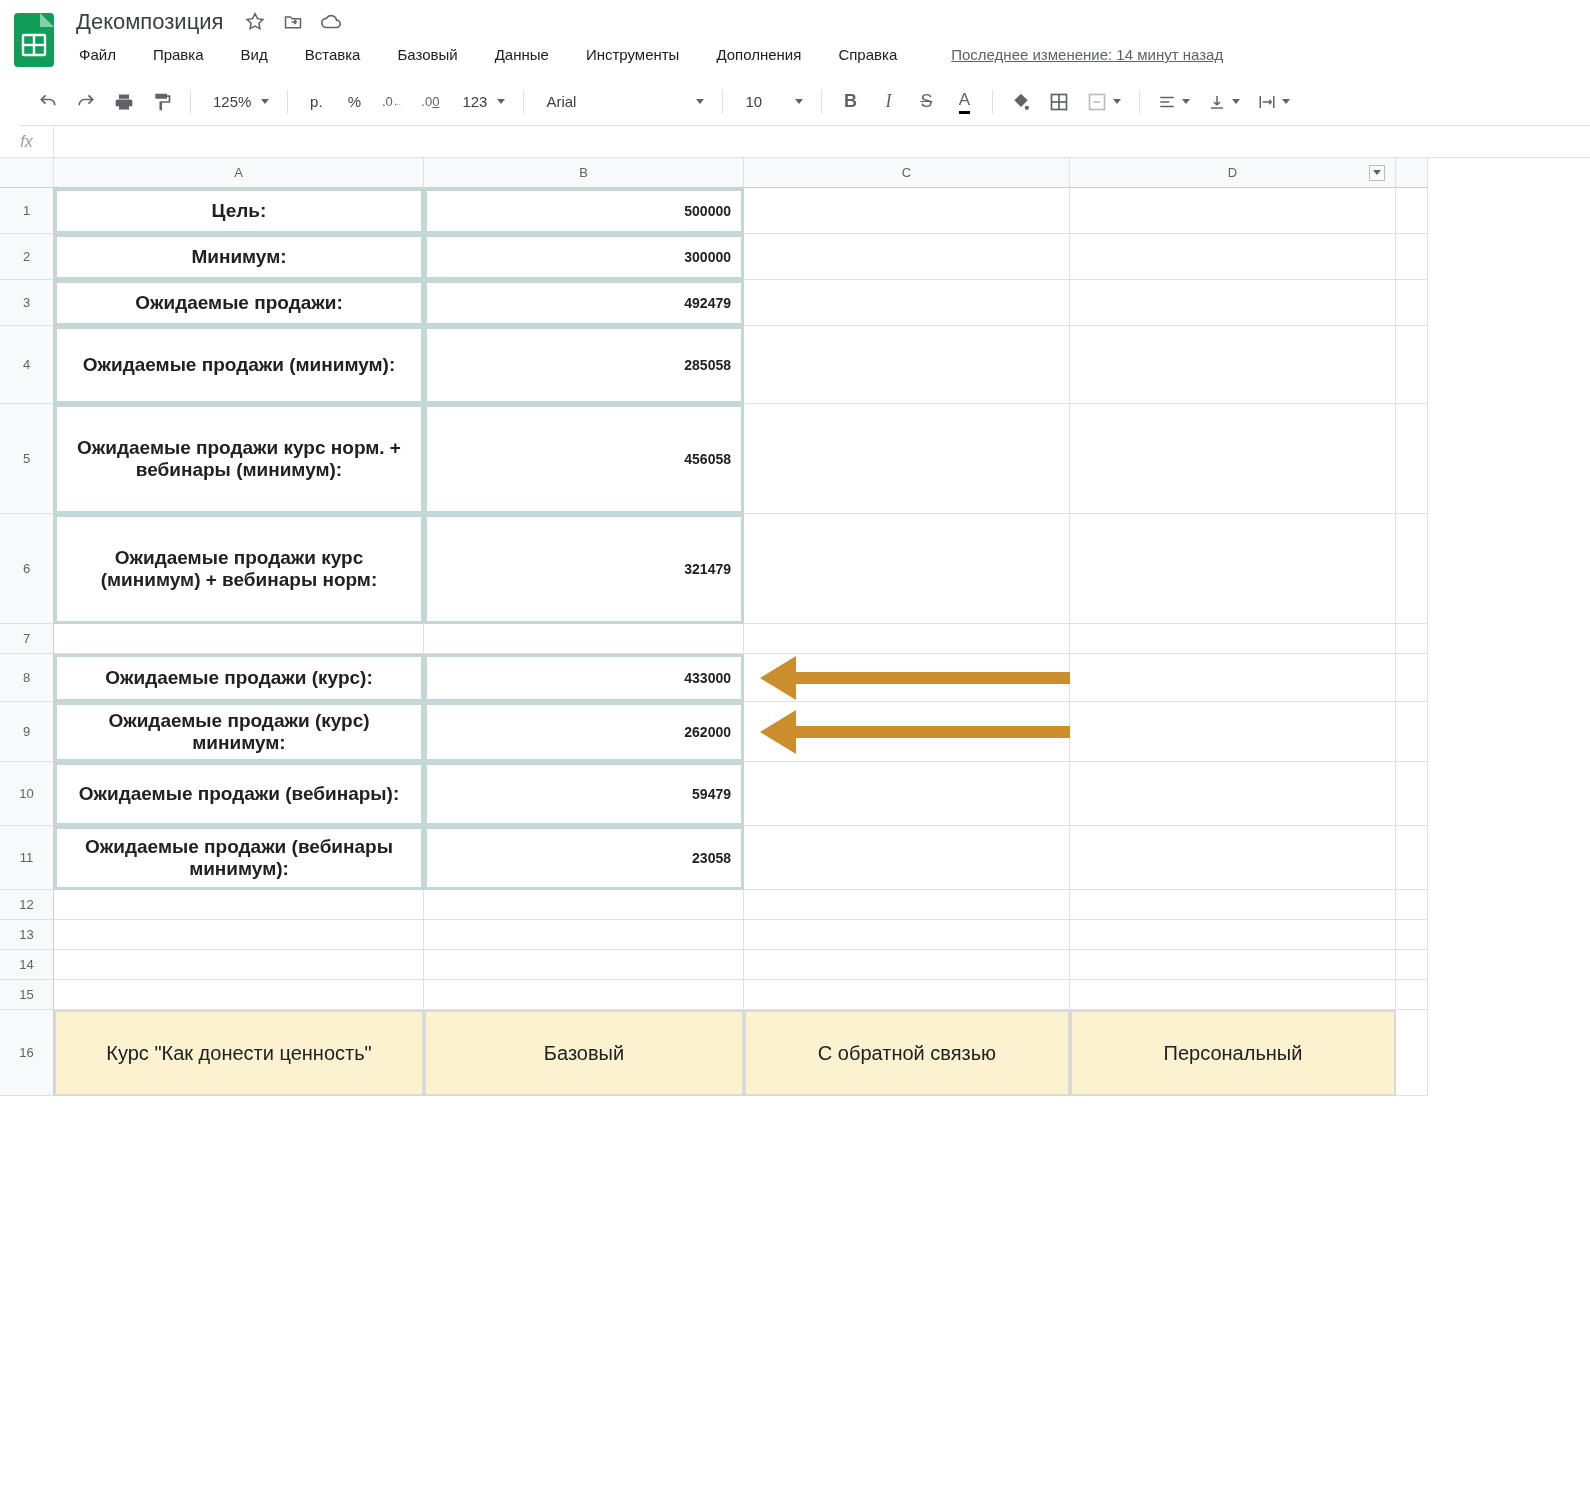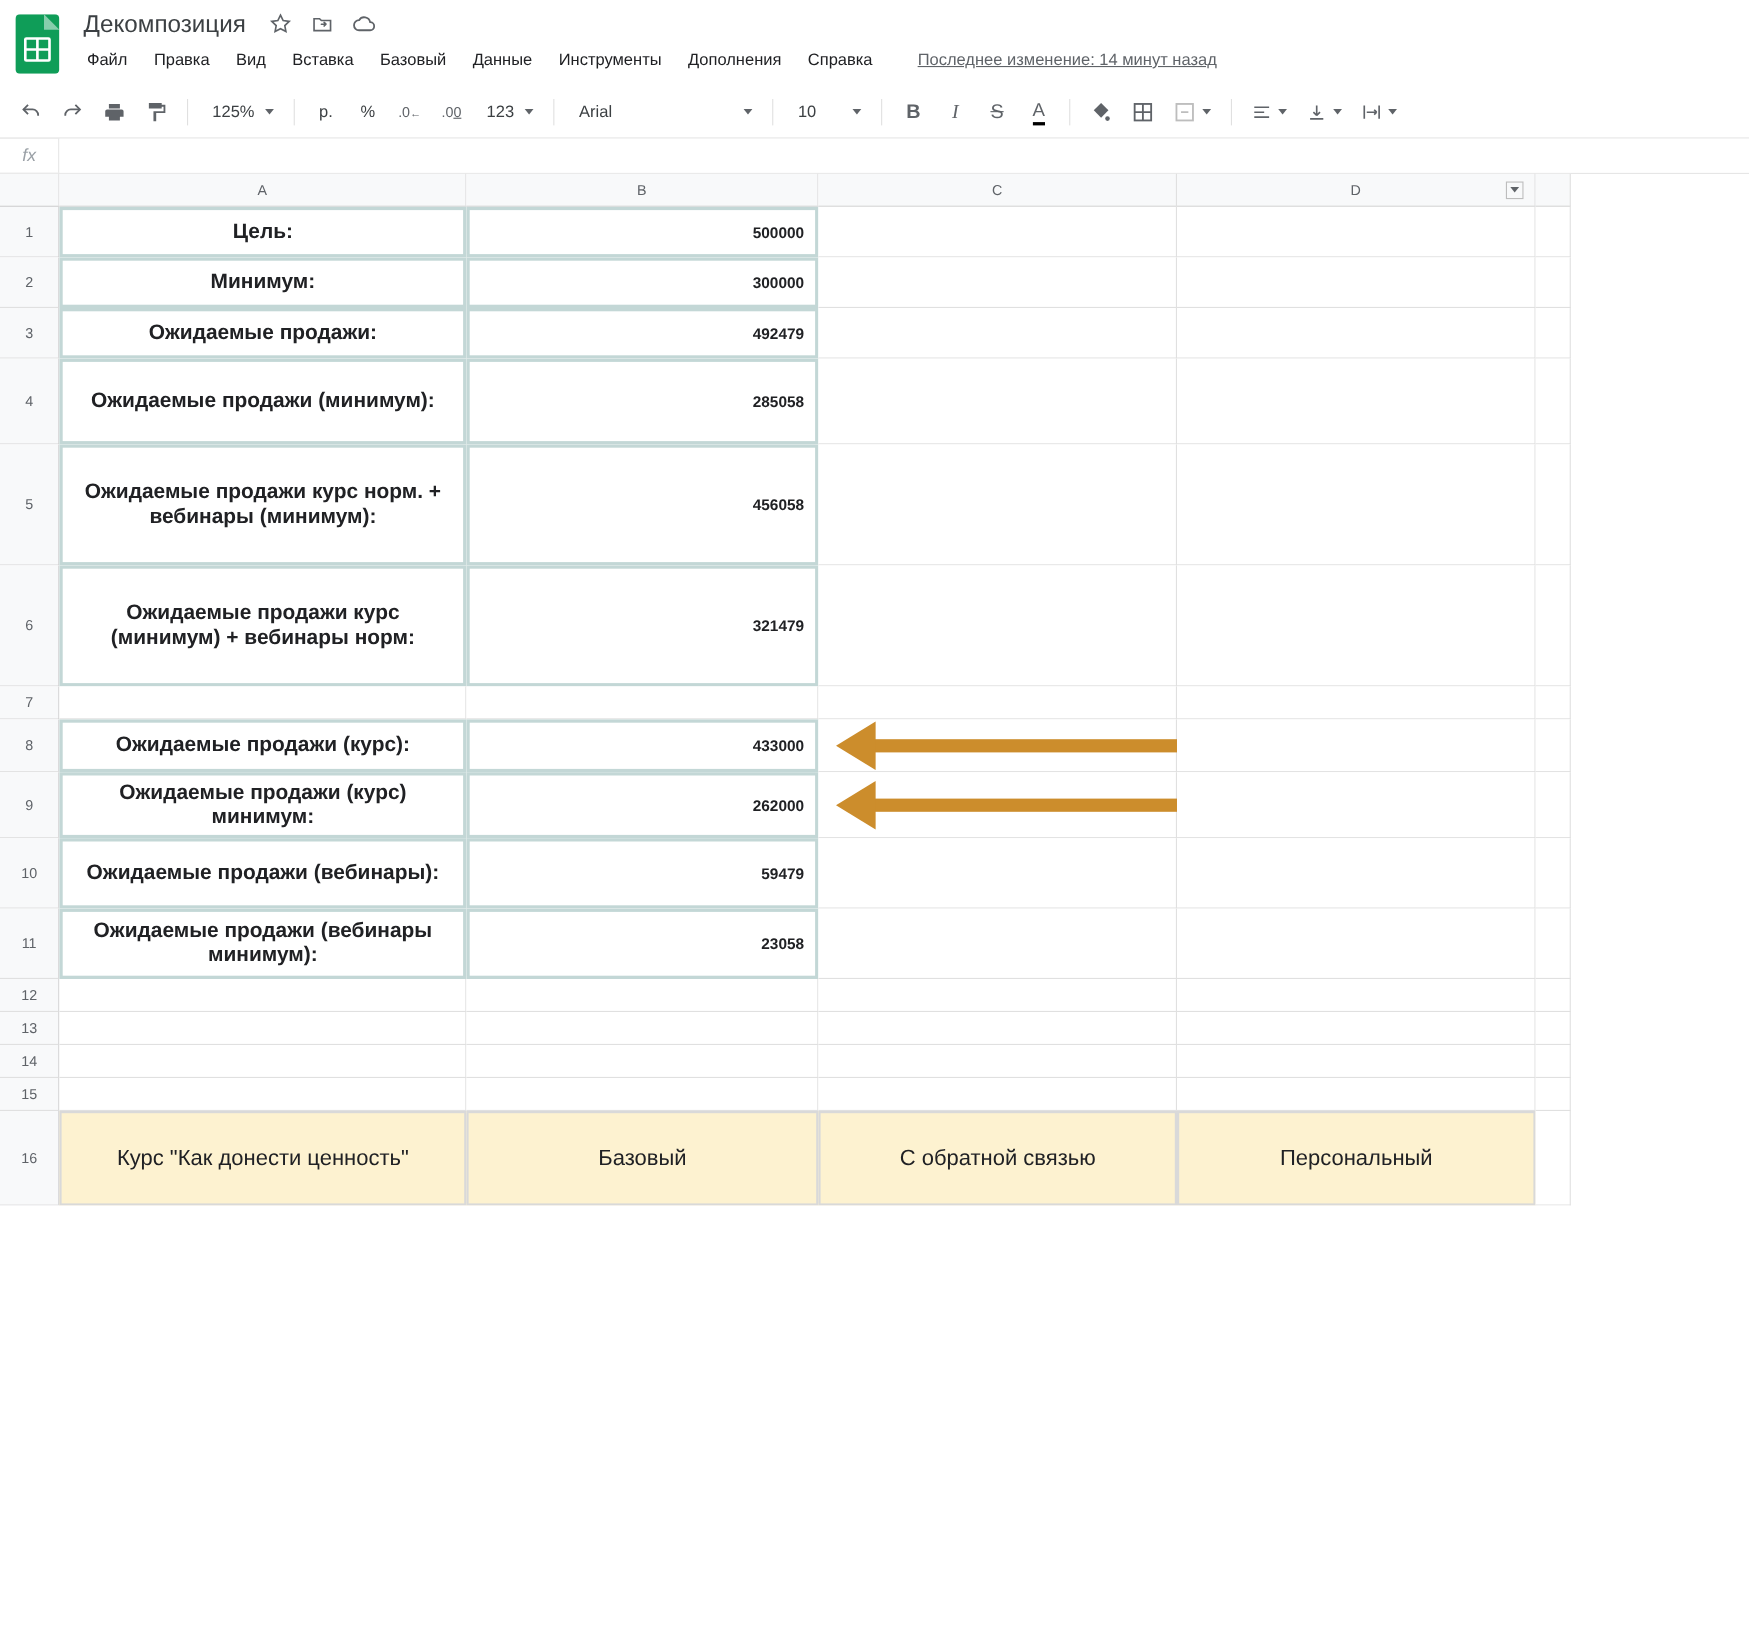--- a/index.html
+++ b/index.html
@@ -6,26 +6,26 @@
   body { font-family: Arial, sans-serif; font-size: 14px; color: #202124; background: #fff; overflow: hidden; width: 1590px; }
   
   
   .app-header { display: flex; align-items: flex-start; padding: 8px 10px 0 10px; }
   .sheets-logo { width: 48px; height: 64px; margin-right: 12px; display:flex; align-items:center; justify-content:center; }
   .sheets-logo svg { width: 40px; height: 54px; }
   .title-area { display: flex; flex-direction: column; }
   .title-row { display: flex; align-items: center; gap: 14px; height: 28px; }
   .doc-title { font-size: 22px; color: #3c4043; padding: 2px 6px; }
   .title-icon { color:#5f6368; display:flex; align-items:center; justify-content:center; width:24px; height:24px; }
-  .menu-bar { display: flex; align-items: center; gap: 6px; margin-top: 4px; }
+  .menu-bar { display: flex; align-items: center; gap: 19px; margin-top: 4px; }
   .menu-item { font-size: 15px; color:#202124; padding: 6px 9px; cursor:pointer; }
   .last-edit { font-size: 15px; color:#5f6368; text-decoration: underline; margin-left: 26px; padding:6px 0;}
   
   
-  .toolbar { display:flex; align-items:center; height:48px; padding: 0 14px; border-bottom:1px solid #e0e0e0; margin-top:6px; gap:10px; }
+  .toolbar { display:flex; align-items:center; height:48px; padding: 0 14px; border-bottom:1px solid #e0e0e0; margin-top:6px; gap:10px;margin-left:20px; }
   .tb-btn { color:#5f6368; width:28px; height:28px; display:flex; align-items:center; justify-content:center; cursor:pointer; }
   .tb-sep { width:1px; height:24px; background:#e0e0e0; margin:0 4px; }
   .tb-text { color:#3c4043; font-size:15px; padding:0 4px; }
   .tb-drop { display:flex; align-items:center; gap:6px; cursor:pointer; padding:0 4px;}
   .caret { width:0; height:0; border-left:4px solid transparent; border-right:4px solid transparent; border-top:5px solid #5f6368; }
   .text-underline-color { border-bottom: 3px solid #000; padding-bottom:1px; }
   
   
   .formula-bar { display:flex; align-items:center; height:32px; border-bottom:1px solid #e0e0e0; }
   .fx-label { width:54px; text-align:center; color:#9aa0a6; font-style:italic; font-size:16px; border-right:1px solid #e0e0e0; height:100%; display:flex; align-items:center; justify-content:center;}

